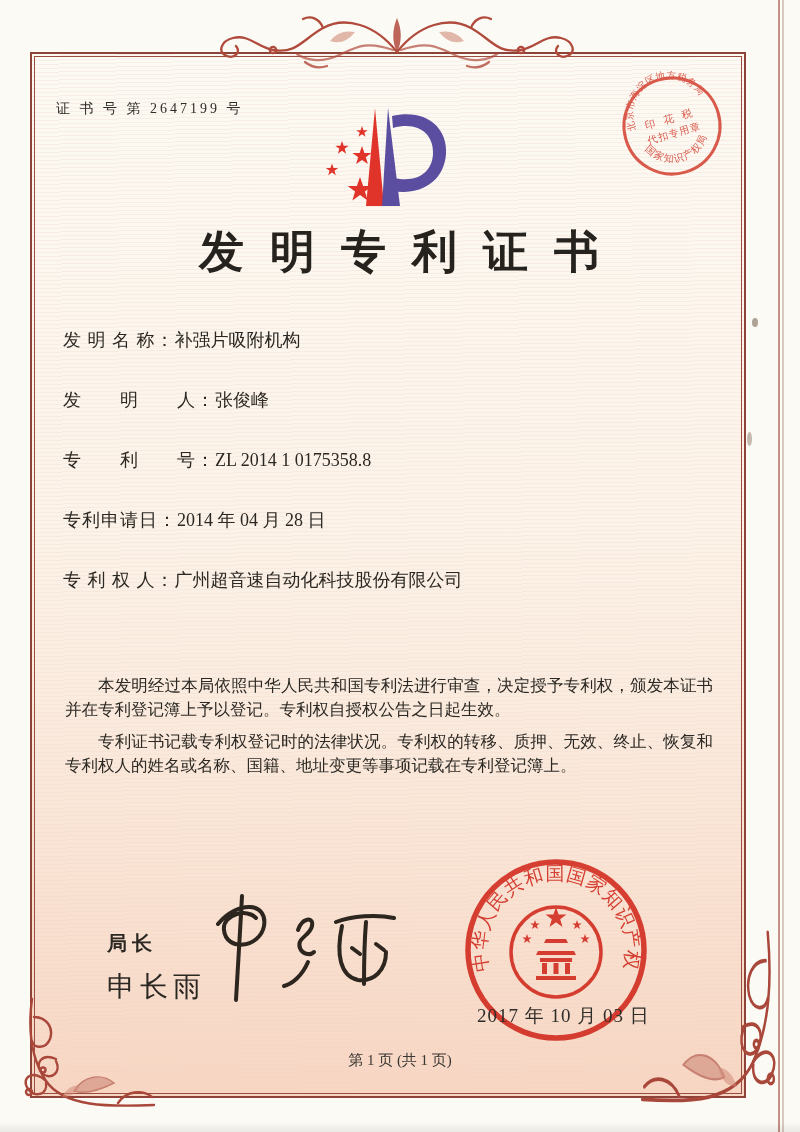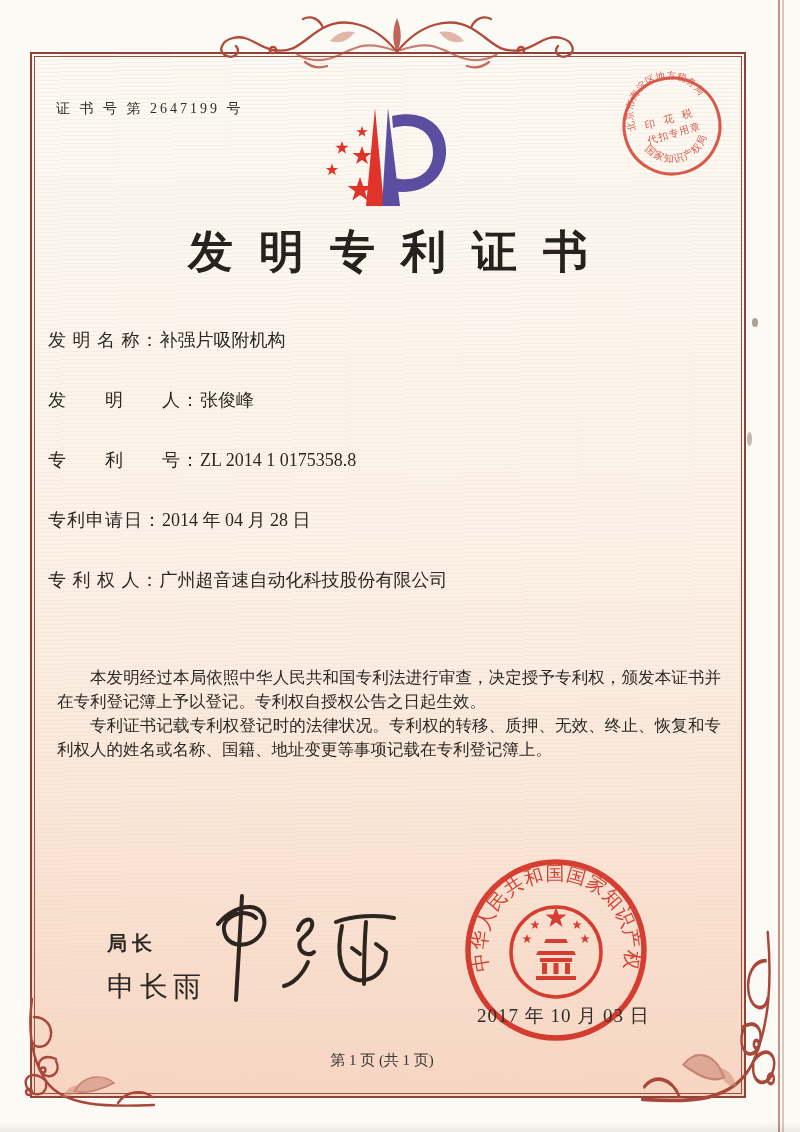--- a/index.html
+++ b/index.html
@@ -14,33 +14,33 @@
   .texture{position:absolute;inset:0;
     background:
       linear-gradient(180deg, rgba(255,255,252,0) 0%, rgba(250,226,208,0.30) 45%, rgba(247,215,194,0.55) 72%, rgba(246,207,186,0.85) 100%),
       repeating-linear-gradient(179deg, rgba(222,150,120,0.12) 0 1px, rgba(255,255,255,0) 1px 4px);
   }
   .frame1{position:absolute;inset:0;border:2.5px solid #8e4338;}
   .frame2{position:absolute;inset:4px;border:1px solid #9b4d42;}
   .cert-no{position:absolute;left:56px;top:100px;font-size:14px;letter-spacing:3px;color:#2f2c28;}
   .logo{position:absolute;left:318px;top:102px;width:164px;height:112px;}
   .title{position:absolute;left:30px;top:222px;width:716px;text-align:center;
-    font-size:45px;font-weight:600;letter-spacing:26px;text-indent:26px;color:#26231f;}
-  .field{position:absolute;left:48px;font-size:18px;white-space:nowrap;text-align:right;}
+    font-size:45px;font-weight:600;letter-spacing:26px;text-indent:26px;color:#26231f;padding-left:11px;}
+  .field{position:absolute;left:63px;font-size:18px;white-space:nowrap;text-align:right;}
   .field .lbl{letter-spacing:1px;}
   .f0{top:328px}.f1{top:388px}.f2{top:448px}.f3{top:508px}.f4{top:568px}.f5{top:628px}
   .body-text{position:absolute;left:57px;top:666px;width:664px;font-size:16.5px;
     line-height:24px;text-align:justify;}
-  .body-text p{margin:0;text-indent:2em;}
+  .body-text p{margin:8px;text-indent:2em;}
   .sig-title{position:absolute;left:107px;top:930px;font-size:20px;letter-spacing:5px;font-weight:bold;}
   .sig-name{position:absolute;left:107px;top:968px;font-size:28px;letter-spacing:5px;}
   .sig-script{position:absolute;left:190px;top:892px;width:215px;height:115px;mix-blend-mode:multiply;}
   .seal{position:absolute;left:462px;top:856px;width:188px;height:188px;mix-blend-mode:multiply;opacity:.92;}
   .seal-date{position:absolute;left:477px;top:1003px;font-size:19px;letter-spacing:1px;color:#2f2d2a;}
-  .footer{position:absolute;left:24px;top:1051px;width:716px;text-align:center;font-size:15px;color:#3a3733;}
+  .footer{position:absolute;left:42px;top:1051px;width:716px;text-align:center;font-size:15px;color:#3a3733;}
   .tax-stamp{position:absolute;left:617px;top:71px;width:110px;height:110px;mix-blend-mode:multiply;opacity:.9;}
   .ornament{position:absolute;}
   .orn-top{left:205px;top:6px;width:384px;height:80px;}
   .orn-bl{left:22px;top:995px;width:140px;height:118px;}
   .orn-br{left:634px;top:926px;width:144px;height:186px;}
   .scan-edge-1{position:absolute;left:778px;top:0;width:2px;height:1132px;background:#a3584a;opacity:.65;}
   .scan-edge-2{position:absolute;left:782px;top:0;width:2px;height:1132px;background:#d9c9bd;}
   .scan-shadow{position:absolute;left:0;bottom:0;width:800px;height:10px;
     background:linear-gradient(rgba(0,0,0,0),rgba(0,0,0,0.07));}
   .speck{position:absolute;background:#6d5a46;border-radius:50%;opacity:.55;}

